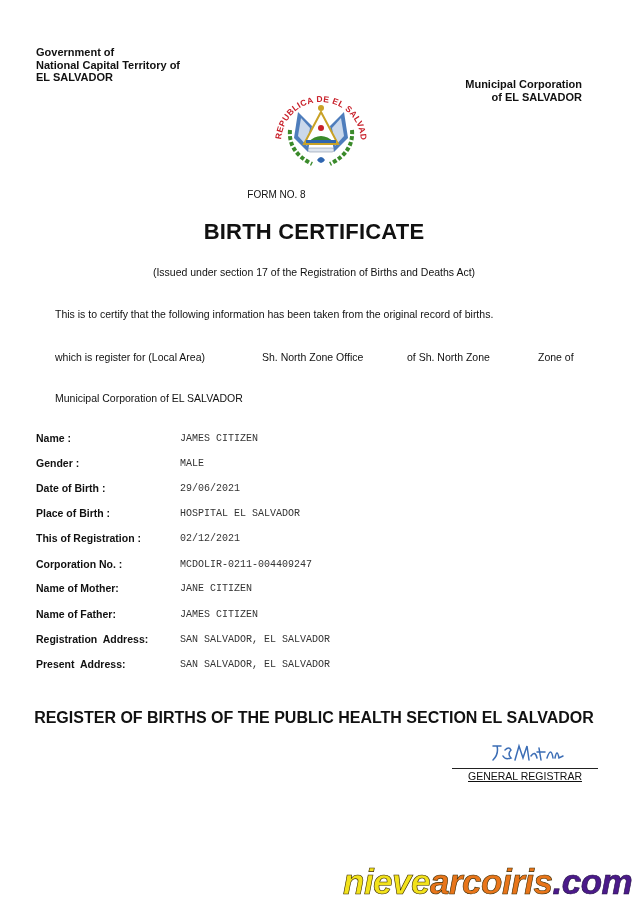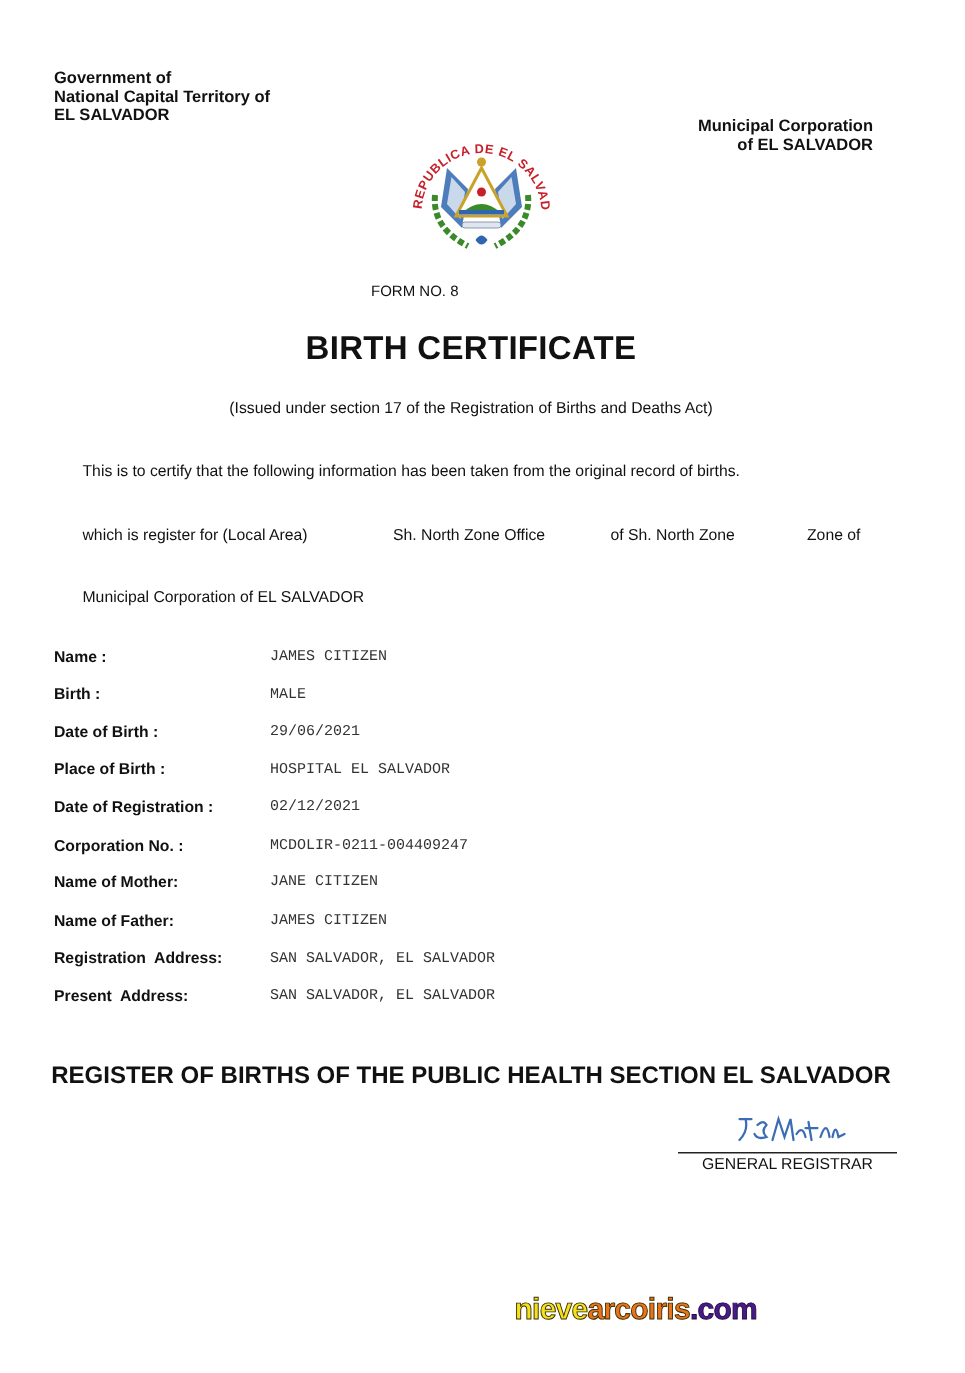--- a/index.html
+++ b/index.html
@@ -21,22 +21,22 @@
     .zone-office { left: 243px; top: 351px; }
     .of-zone { left: 388px; top: 351px; }
     .zone-of { left: 519px; top: 351px; }
     .muni { left: 36px; top: 392px; }
     .field-row { left: 36px; height: 14px; }
     .field-label { position: absolute; left: 0; font-weight: bold; font-size: 10.5px; white-space: nowrap; }
     .field-value { position: absolute; left: 144px; font-family: "Liberation Mono", monospace; font-size: 10px; color: #333; white-space: nowrap; top: 1px; }
     .footer-title { left: 0; width: 628px; top: 709px; text-align: center; font-size: 16px; font-weight: bold; }
     .signature { left: 487px; top: 740px; width: 80px; height: 26px; }
     .sig-line { left: 452px; top: 768px; width: 146px; height: 1px; background: #222; }
-    .registrar { left: 452px; width: 146px; top: 770px; text-align: center; font-size: 10.5px; }
-    .watermark { left: 343px; top: 862px; font-size: 20px; font-weight: bold; letter-spacing: -0.5px; white-space: nowrap;
+    .registrar { left: 452px; width: 146px; top: 770px; text-align: center; font-size: 10.5px; text-decoration: underline; }
+    .watermark { left: 343px; top: 862px; font-size: 35px; font-weight: bold; letter-spacing: -0.5px; white-space: nowrap; font-style: italic;
       -webkit-text-stroke: 0.6px #3a2a00; }
     .wm-a { color: #f2e21b; }
     .wm-b { color: #e8751a; }
     .wm-c { color: #4b1a8a; -webkit-text-stroke: 0.6px #1e0a40; }
   </style>
 </head>
 <body>
 
 <div class="abs hdr hdr-left">
   <div>Government of</div>
@@ -87,33 +87,33 @@
 <div class="abs para zone-office">Sh. North Zone Office</div>
 <div class="abs para of-zone">of  Sh. North Zone</div>
 <div class="abs para zone-of">Zone of</div>
 <div class="abs para muni">Municipal Corporation of EL SALVADOR</div>
 
 <div class="abs field-row" style="top:432px">
   <span class="field-label">Name :</span>
   <span class="field-value">JAMES CITIZEN</span>
 </div>
 <div class="abs field-row" style="top:457px">
-  <span class="field-label">Birth :</span>
+  <span class="field-label">Gender :</span>
   <span class="field-value">MALE</span>
 </div>
 <div class="abs field-row" style="top:482px">
   <span class="field-label">Date of Birth :</span>
   <span class="field-value">29/06/2021</span>
 </div>
 <div class="abs field-row" style="top:507px">
   <span class="field-label">Place of Birth :</span>
   <span class="field-value">HOSPITAL EL SALVADOR</span>
 </div>
 <div class="abs field-row" style="top:532px">
-  <span class="field-label">Date of Registration :</span>
+  <span class="field-label">This of Registration :</span>
   <span class="field-value">02/12/2021</span>
 </div>
 <div class="abs field-row" style="top:558px">
   <span class="field-label">Corporation No. :</span>
   <span class="field-value">MCDOLIR-0211-004409247</span>
 </div>
 <div class="abs field-row" style="top:582px">
   <span class="field-label">Name of Mother:</span>
   <span class="field-value">JANE CITIZEN</span>
 </div>

